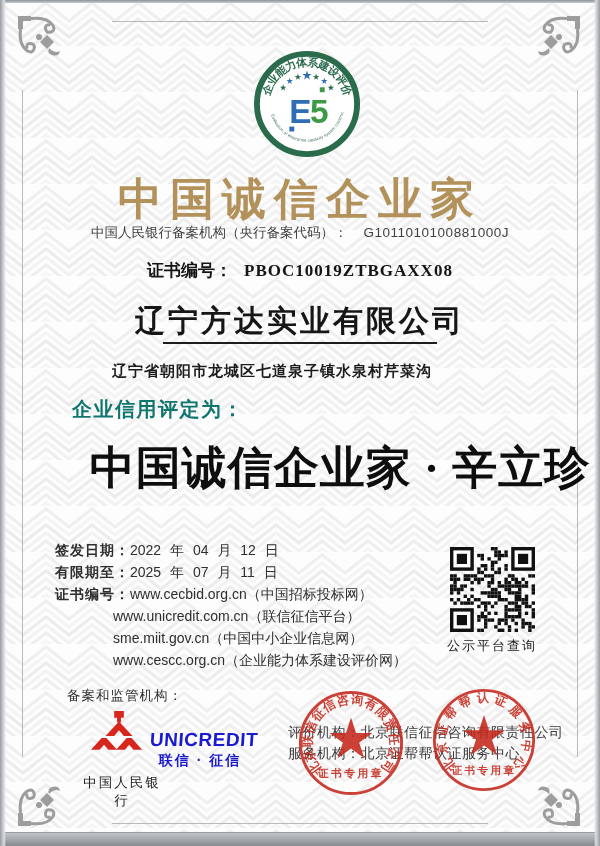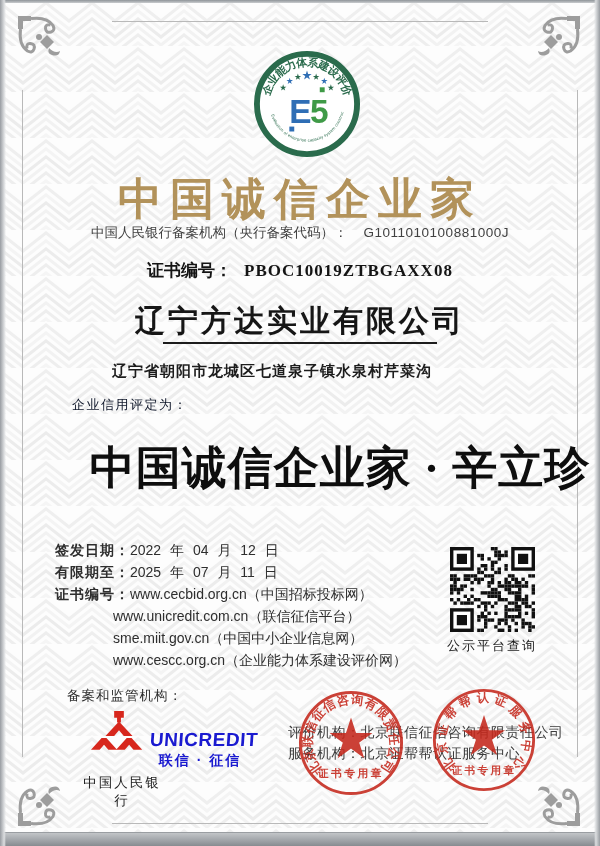--- a/index.html
+++ b/index.html
@@ -15,21 +15,21 @@
   .flourish{position:absolute;width:50px;height:50px;z-index:1;}
   .content{position:absolute;z-index:2;}
   .title-gold{left:0;top:170px;width:600px;text-align:center;font-size:44px;font-weight:800;letter-spacing:8px;margin-right:-8px;color:#b2925a;}
   .registry{left:0;top:224px;width:600px;text-align:center;font-size:13.5px;color:#414141;}
   .registry .code{margin-left:16px;letter-spacing:.5px;}
   .certno{left:0;top:259px;width:600px;text-align:center;font-size:17px;font-weight:bold;color:#141414;}
   .certno .val{margin-left:12px;letter-spacing:1px;}
   .company{left:0;top:301px;width:600px;text-align:center;font-size:30px;font-weight:900;letter-spacing:3px;color:#161616;}
   .company-underline{position:absolute;left:163px;top:342px;width:274px;height:2px;background:#1c1c1c;z-index:2;}
   .address{left:0;top:362px;width:544px;text-align:center;font-size:15px;font-weight:bold;letter-spacing:1px;color:#1d1d1d;}
-  .rating-label{left:72px;top:396px;font-size:13px;font-weight:normal;letter-spacing:1.5px;color:#0f172a;}
+  .rating-label{left:72px;top:396px;font-size:20px;font-weight:bold;letter-spacing:1.5px;color:#0f766e;}
   .rating-value{left:0;top:438px;width:600px;text-align:center;font-size:45px;font-weight:900;letter-spacing:1px;color:#0e0e0e;white-space:nowrap;padding-left:40px;}
   .drow{position:absolute;font-size:14px;color:#2e2e2e;z-index:2;white-space:nowrap;}
   .drow .lbl{font-weight:600;letter-spacing:1px;}
   .drow .val{word-spacing:5px;}
   .qr-caption{left:432px;top:637px;width:120px;text-align:center;font-size:13px;letter-spacing:2px;color:#1b1b1b;}
   .supervisors{left:67px;top:687px;font-size:13.5px;letter-spacing:1px;color:#2f2f2f;}
   .pboc-name{left:76px;top:774px;width:92px;text-align:center;font-size:13.5px;font-weight:normal;letter-spacing:2px;color:#1e1e1e;}
   .unicredit{left:150px;top:729px;width:100px;text-align:center;font-size:19px;font-weight:900;letter-spacing:.5px;color:#1a1ad0;transform:skewX(-4deg);}
   .unicredit-cn{left:150px;top:752px;width:100px;text-align:center;font-size:14px;font-weight:bold;letter-spacing:2px;color:#1a1ad0;}
   .agency-line{position:absolute;left:288px;font-size:14px;color:#3b3b3b;z-index:2;white-space:nowrap;letter-spacing:.5px;}

